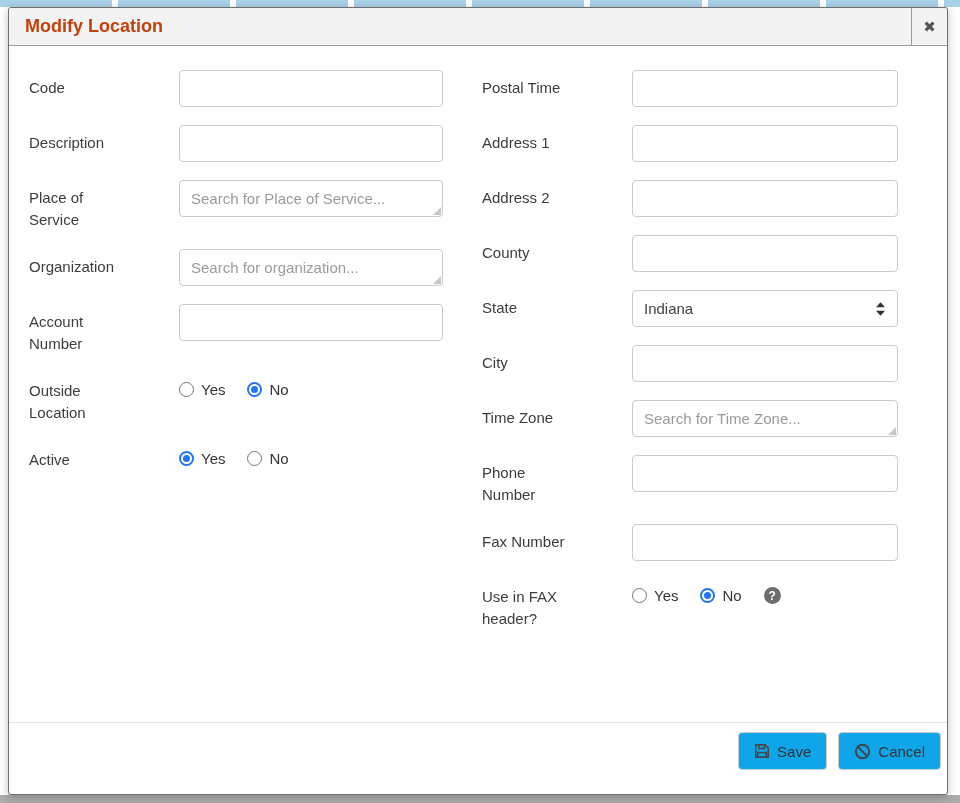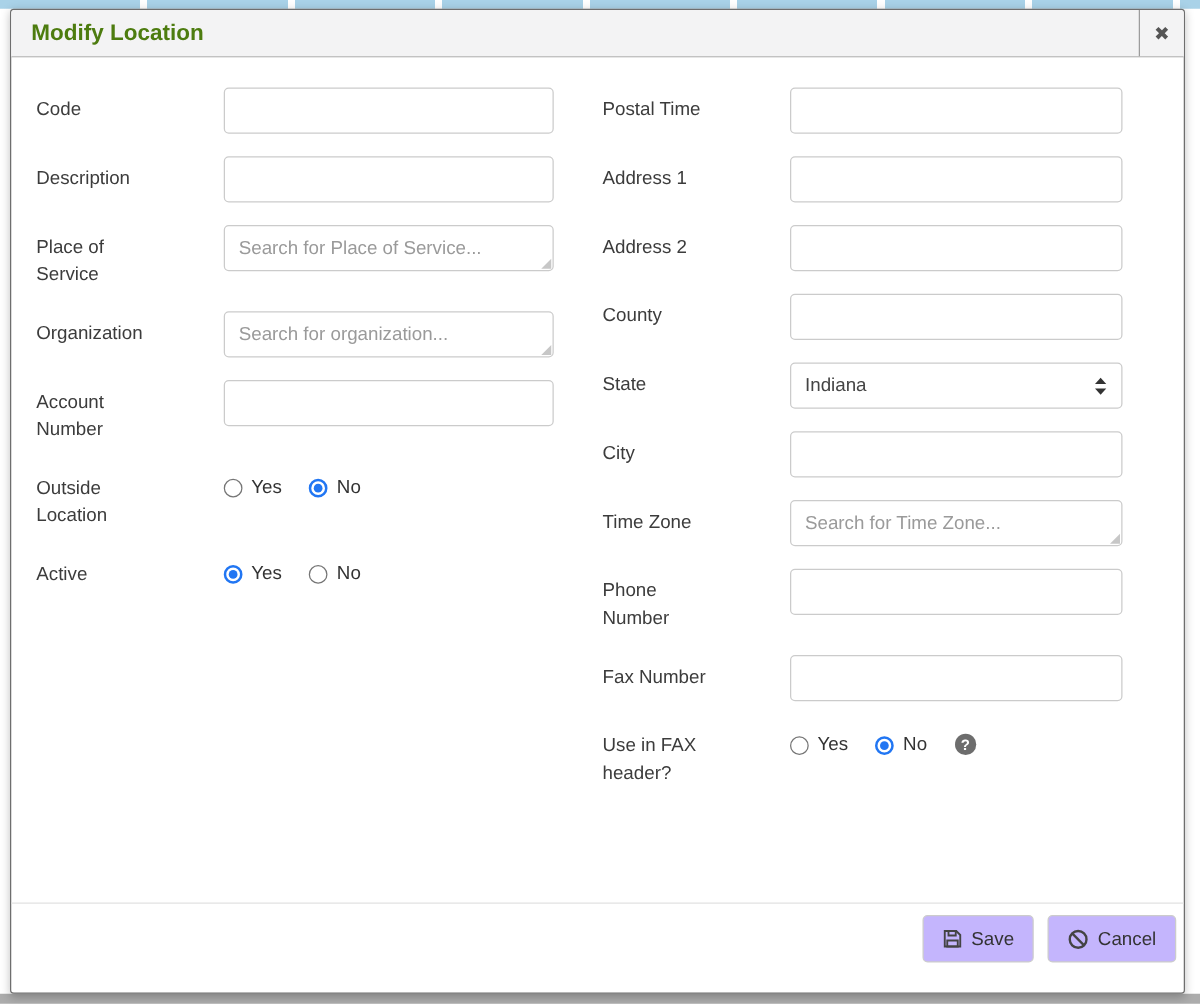--- a/index.html
+++ b/index.html
@@ -11,21 +11,21 @@
     background:repeating-linear-gradient(to right,#a9d2e8 0px,#a9d2e8 112px,#ffffff 112px,#ffffff 118px); }
   .bg-bottom { position:absolute; left:0; bottom:0; width:960px; height:8px; background:#acacac; }
 
   
   .modal { position:absolute; left:8px; top:7px; width:940px; height:788px;
     background:#ffffff; border:1px solid #6e6e6e; border-radius:3px;
     box-shadow:0 2px 8px rgba(0,0,0,.25); display:flex; flex-direction:column; }
 
   .modal-header { position:relative; height:38px; flex:0 0 38px; background:#f3f3f4;
     border-bottom:1px solid #9c9c9c; border-radius:3px 3px 0 0; display:flex; align-items:center; }
-  .modal-title { font-size:18px; font-weight:bold; color:#4d7c0f; padding-left:16px; }
+  .modal-title { font-size:18px; font-weight:bold; color:#c2410c; padding-left:16px; }
   .close-box { position:absolute; right:0; top:0; width:36px; height:100%;
     border-left:1px solid #9c9c9c; display:flex; align-items:center; justify-content:center; cursor:pointer; }
   .close-x { font-size:15px; font-weight:bold; color:#555; }
 
   
   .modal-body { flex:1 1 auto; padding:24px 0 0 20px; display:flex; }
   .col-left  { width:414px; margin-right:39px; }
   .col-right { width:416px; }
 
   .row { display:flex; align-items:flex-start; margin-bottom:18px; }
@@ -39,36 +39,36 @@
   ::placeholder { color:#9a9a9a; opacity:1; }
 
   .sel { display:flex; align-items:center; justify-content:space-between; cursor:pointer; color:#444; }
   .caret { flex:0 0 auto; margin-left:8px; }
 
   .grip { position:absolute; right:2px; bottom:2px; width:0; height:0;
     border-left:8px solid transparent; border-bottom:8px solid #b9b9b9; opacity:.8; pointer-events:auto; }
 
   
   .radio-ctl { display:flex; align-items:center; padding-top:8px; gap:22px; }
-  .radio-opt { display:inline-flex; align-items:flex-end; gap:7px; cursor:pointer; }
+  .radio-opt { display:inline-flex; align-items:center; gap:7px; cursor:pointer; }
   .radio { width:15px; height:15px; border:1.5px solid #757575; border-radius:50%;
     background:#fff; position:relative; flex:0 0 15px; }
   .radio.checked { border:2px solid #2176f3; }
   .radio.checked::after { content:""; position:absolute; inset:2px; background:#2176f3; border-radius:50%; }
   .radio-text { font-size:15px; color:#333; }
 
   .help { width:17px; height:17px; border-radius:50%; background:#6d6d6d; color:#fff;
     font-size:12px; font-weight:bold; display:inline-flex; align-items:center; justify-content:center;
     margin-left:0; cursor:pointer; }
 
   
   .modal-footer { margin-top:auto; border-top:1px solid #e2e2e2;
     padding:9px 6px 24px 10px; display:flex; justify-content:flex-end; gap:11px; }
   .btn { height:38px; display:inline-flex; align-items:center; gap:7px;
-    background:#c4b5fd; border:1px solid #ccc; border-radius:4px; padding:0 15px;
+    background:#0ea5e9; border:1px solid #ccc; border-radius:4px; padding:0 15px;
     font-size:15px; color:#333; cursor:pointer;
     font-family:"Liberation Sans","DejaVu Sans",sans-serif; }
   .btn svg { display:block; }
 </style>
 </head>
 <body>
 
 <div class="bg-tabs"></div>
 <div class="bg-bottom"></div>
 

